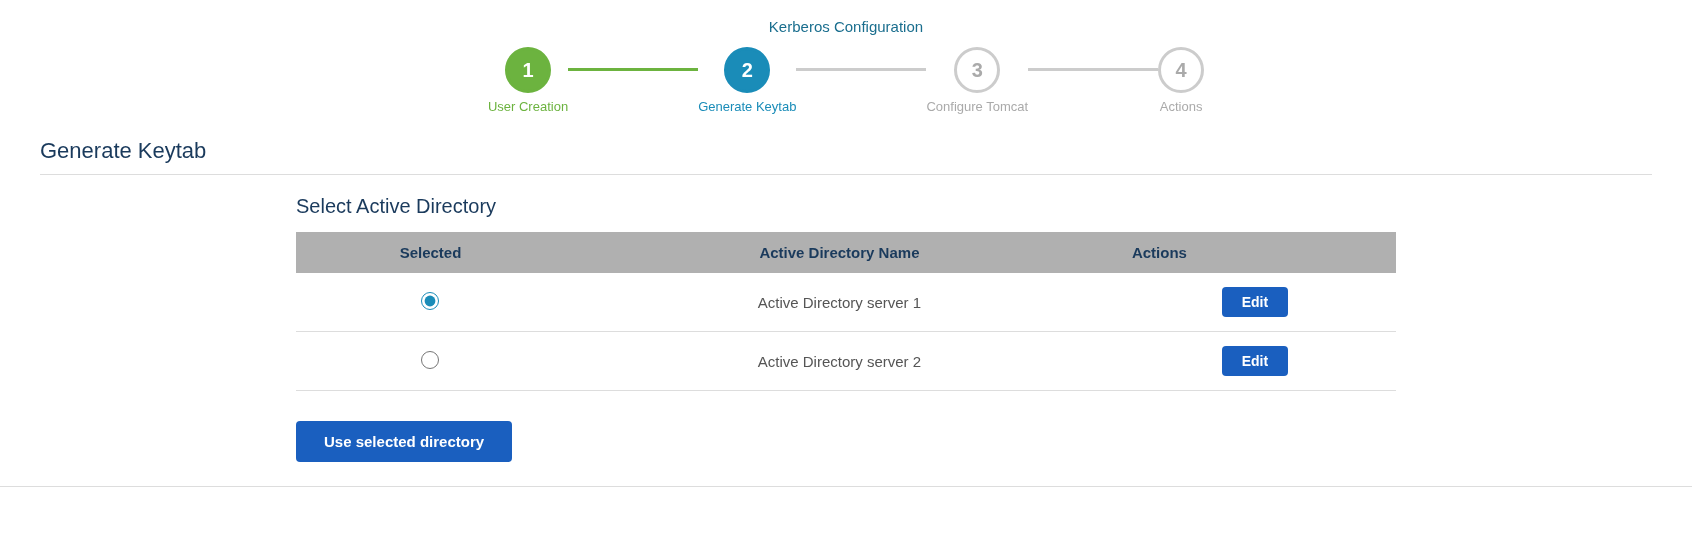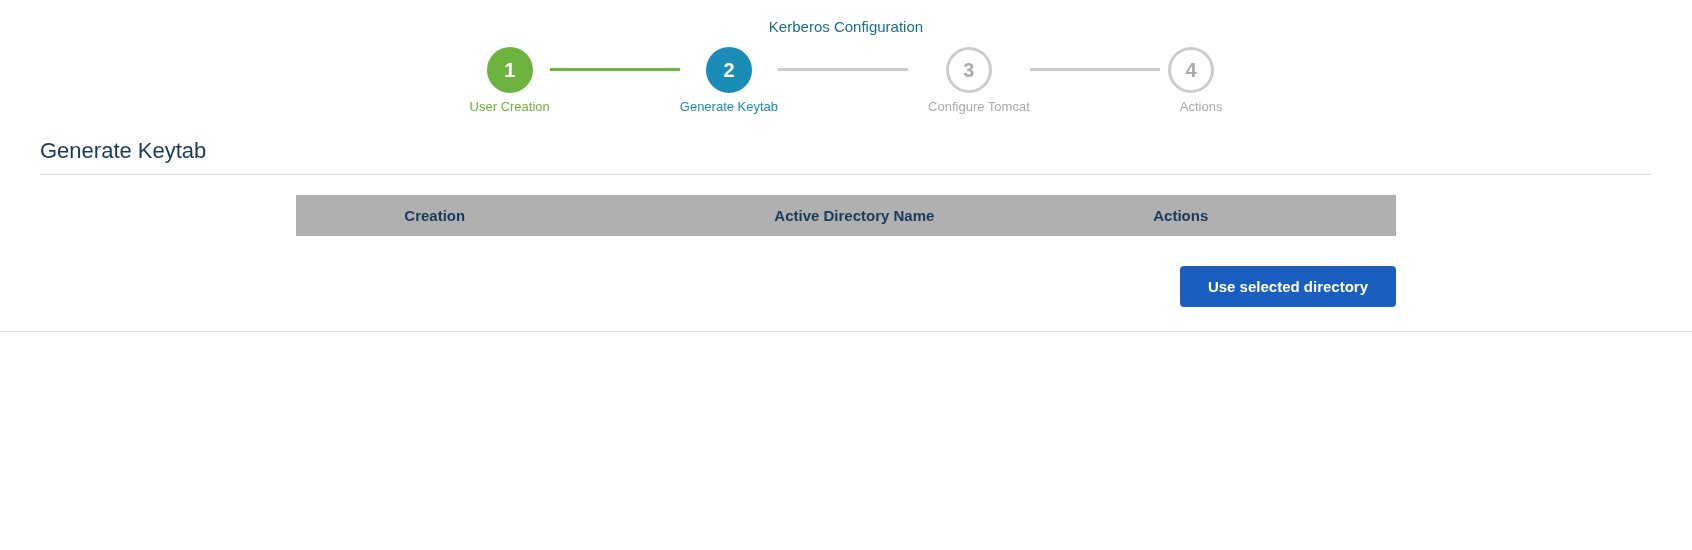--- a/index.html
+++ b/index.html
@@ -76,21 +76,21 @@
 
     .step-label {
       margin-top: 6px;
       font-size: 13px;
       text-align: left;
       white-space: nowrap;
     }
 
     .step-label.completed { color: #6cb33f; }
     .step-label.active { color: #1a8cb8; }
-    .step-label.inactive { color: #aaa; margin-left: 20px; }
+    .step-label.inactive { color: #aaa; }
 
     .step-line {
       width: 130px;
       height: 3px;
       background: #ccc;
       margin-bottom: 22px;
     }
 
     .step-line.completed {
       background: #6cb33f;
@@ -175,21 +175,20 @@
       cursor: pointer;
       font-weight: 600;
     }
 
     
     .bottom-actions {
       display: flex;
       gap: 16px;
       margin-top: 30px;
       padding-bottom: 24px;
-      justify-content: flex-end;
     }
 
     .btn-primary {
       background: #1a5fbf;
       color: #fff;
       border: none;
       border-radius: 4px;
       padding: 12px 28px;
       font-size: 15px;
       cursor: pointer;
@@ -247,30 +246,49 @@
 
     </div>
   </div>
 
   <div class="page-content">
 
     <div class="section-title">Generate Keytab</div>
 
     <div class="table-container">
 
+      <div class="select-ad-title">Select Active Directory</div>
 
       <table class="ad-table">
         <thead>
           <tr>
-            <th>Creation</th>
+            <th>Selected</th>
             <th>Active Directory Name</th>
             <th>Actions</th>
           </tr>
         </thead>
         <tbody>
+          <tr>
+            <td>
+              <input class="radio-input" type="radio" name="ad-select" checked="" style="">
+            </td>
+            <td>Active Directory server 1</td>
+            <td>
+              <button class="edit-btn">Edit</button>
+            </td>
+          </tr>
+          <tr>
+            <td>
+              <input class="radio-input" type="radio" name="ad-select" style="">
+            </td>
+            <td>Active Directory server 2</td>
+            <td>
+              <button class="edit-btn">Edit</button>
+            </td>
+          </tr>
         </tbody>
       </table>
 
       <div class="bottom-actions">
         <button class="btn-primary">Use selected directory</button>
       </div>
 
     </div>
 
   </div>

